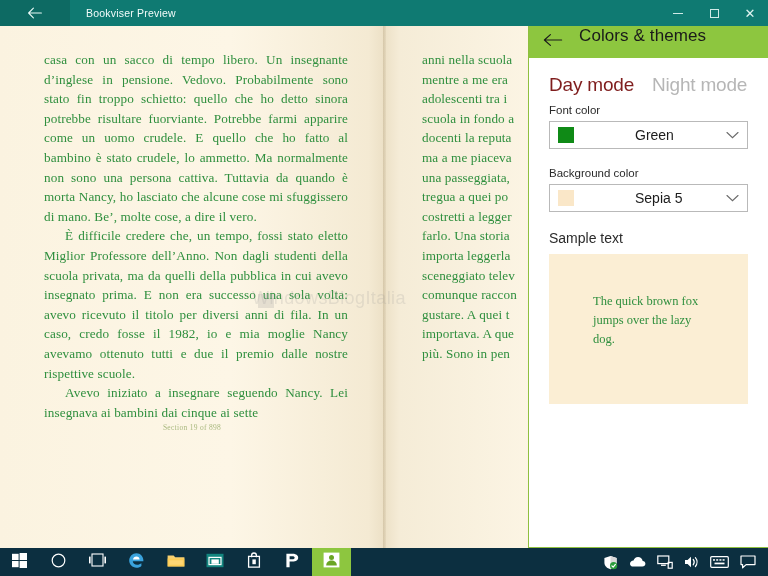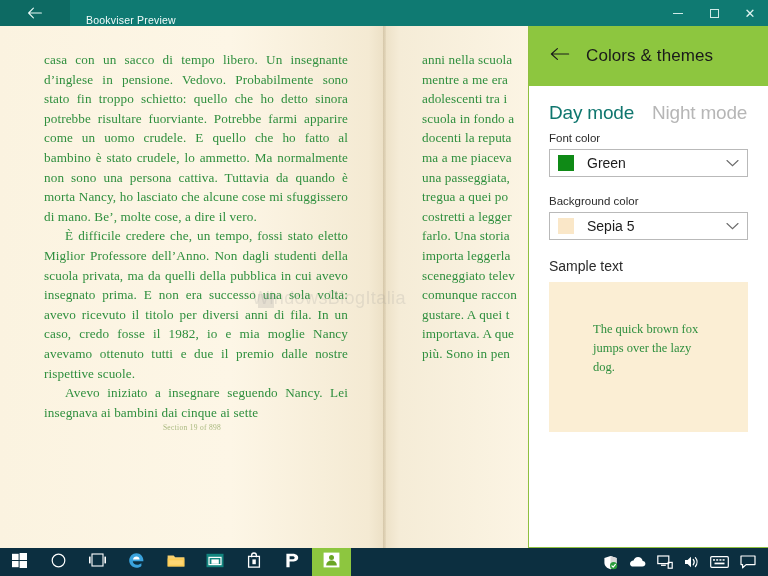--- a/index.html
+++ b/index.html
@@ -7,21 +7,21 @@
   body {
     font-family:"Liberation Sans", sans-serif;
     background:#0b3347;
   }
   #root { position:relative; width:768px; height:576px; }
 
   
   .titlebar{
     position:absolute; left:0; top:0; width:768px; height:26px;
     background:#0f7a72;
-    display:flex; align-items:flex-end;
+    display:flex; align-items:center;
   }
   .tb-back{
     width:70px; height:26px; background:#0d6a63;
     display:flex; align-items:center; justify-content:center;
     color:#eafaf7;
   }
   .tb-back svg{ display:block; }
   .tb-title{
     color:#f2fbfa; font-size:10.5px; letter-spacing:.2px;
     margin-left:16px; white-space:nowrap;
@@ -83,40 +83,41 @@
     pointer-events:none;
   }
 
   
   .flyout{
     position:absolute; right:0; top:26px; width:240px; height:522px;
     background:#ffffff; border-left:1px solid #8fbf3f;
     border-bottom:1px solid #8fbf3f;
   }
   .fly-head{
-    height:60px; background:#8dc63f; display:flex; align-items:center;
-    padding-left:21px;
+    height:32px; background:#8dc63f; display:flex; 
+    padding-left:14px;
   }
   .fly-back{ color:#1b1b1b; display:flex; align-items:center; }
   .fly-title{
     margin-left:16px; font-size:17px; color:#1a1a1a;
     font-weight:400; letter-spacing:.1px;
   }
   .fly-body{ padding:16px 20px 0 20px; }
   .modes{ display:flex; align-items:baseline; gap:18px; margin-bottom:8px; }
   .mode{ font-size:19px; letter-spacing:-.2px; }
-  .mode.active{ color:#0f766e; }
+  .mode.active{ color:#7f1d1d; }
   .mode.inactive{ color:#b6b6b6; }
   .fieldlabel{
     font-size:11.5px; color:#2b2b2b; margin:4px 0 5px 0;
   }
   .combo{
     position:relative; height:28px; border:1px solid #b9b9b9;
     background:#fff; display:flex; align-items:center;
     padding:0 8px;
+    gap:48px;
   }
   .swatch{ width:16px; height:16px; flex:0 0 16px; }
   .combo-val{
     margin-left:13px; font-size:14px; color:#1c1c1c;
   }
   .chev{
     position:absolute; right:8px; top:50%; transform:translateY(-55%);
     color:#6a6a6a;
   }
   .gap{ height:14px; }

